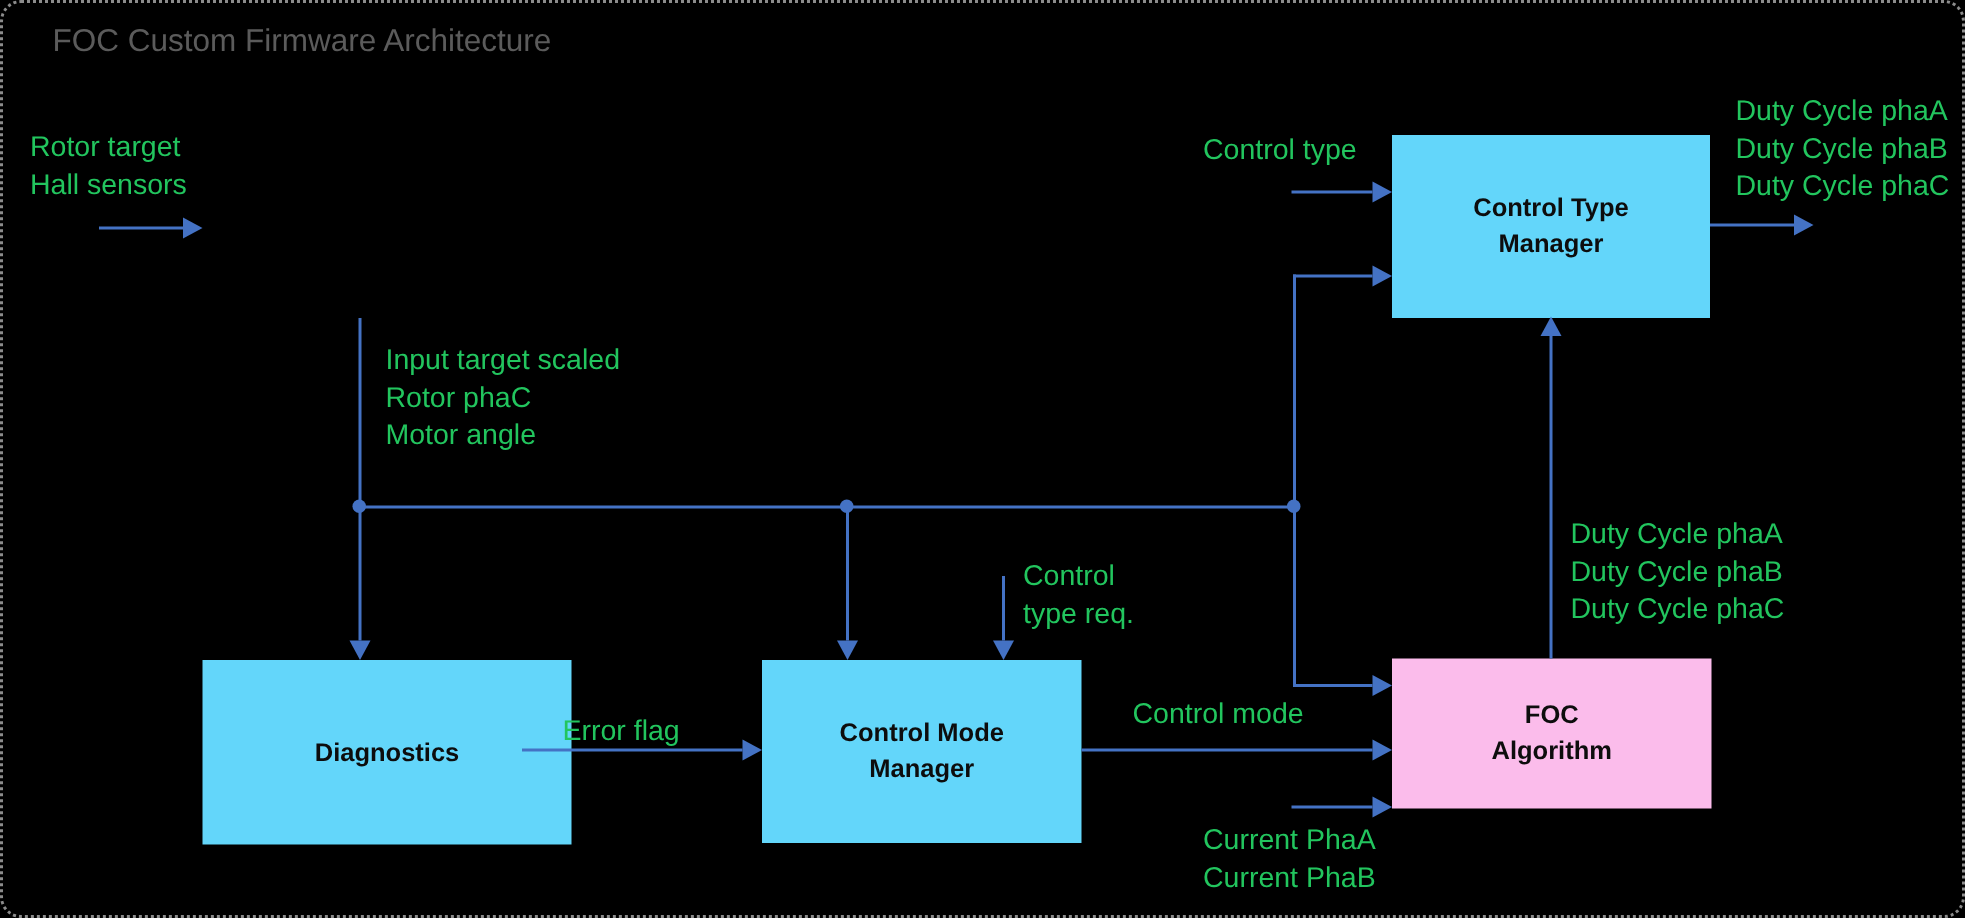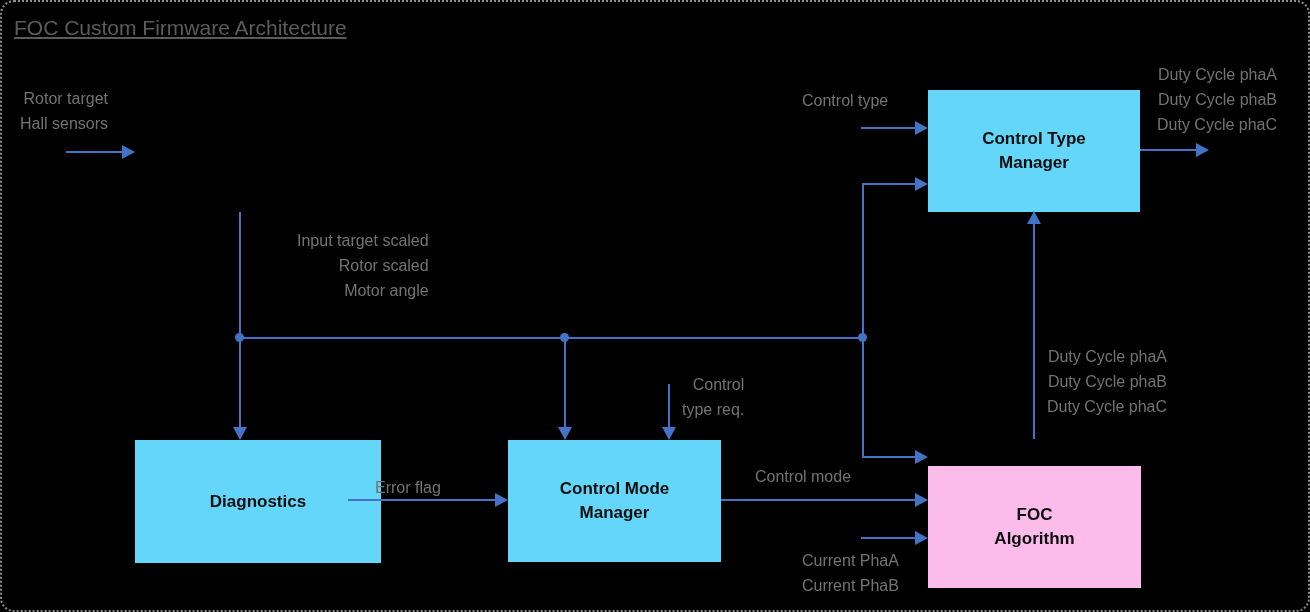--- a/index.html
+++ b/index.html
@@ -13,26 +13,25 @@
     height: 612px;
     box-sizing: border-box;
     background: #000000;
     border: 2px dotted #8c8c8c;
     border-radius: 14px;
     overflow: hidden;
     font-family: "Liberation Sans", sans-serif;
   }
   .title {
     position: absolute;
-    left: 12px;
+    left: 33px;
     top: 14px;
     font-size: 21px;
     color: #5b5b5b;
     white-space: nowrap;
-    text-decoration: underline;
   }
   .block {
     position: absolute;
     display: flex;
     flex-direction: column;
     align-items: center;
     justify-content: center;
     font-size: 17px;
     font-weight: bold;
     color: #0d0d0d;
@@ -67,25 +66,24 @@
   }
   .dot {
     position: absolute;
     width: 9px;
     height: 9px;
     border-radius: 50%;
     background: #4472c4;
   }
   .glabel {
     position: absolute;
-    color: #737373;
-    font-size: 16px;
+    color: #22c55e;
+    font-size: 19px;
     line-height: 25px;
     white-space: nowrap;
-    text-align: right;
   }
 </style>
 </head>
 <body>
 
 <div class="canvas">
 
   <div class="title">FOC Custom Firmware Architecture</div>
 
 
@@ -96,21 +94,21 @@
 
   <div class="block cyan" style="left:133px; top:438px; width:246px; height:123px;">
     <div>Diagnostics</div>
   </div>
 
   <div class="block cyan" style="left:506px; top:438px; width:213px; height:122px;">
     <div>Control Mode</div>
     <div>Manager</div>
   </div>
 
-  <div class="block pink" style="left:926px; top:437px; width:213px; height:122px;margin-top:27px;">
+  <div class="block pink" style="left:926px; top:437px; width:213px; height:100px;">
     <div>FOC</div>
     <div>Algorithm</div>
   </div>
 
   <div class="hline" style="left:64px; top:149px; width:57px;"></div>
   <div class="arr arr-right" style="left:120px; top:143px;"></div>
 
   <div class="vline" style="left:237px; top:210px; height:127px;"></div>
 
   <div class="hline" style="left:237px; top:335px; width:625px;"></div>
@@ -149,23 +147,23 @@
   <div class="arr arr-right" style="left:913px; top:529px;"></div>
 
   <div class="vline" style="left:1031px; top:221px; height:216px;"></div>
   <div class="arr arr-up" style="left:1025px; top:209px;"></div>
 
   <div class="glabel" style="left:18px; top:84px;">
     <div>Rotor target</div>
     <div>Hall sensors</div>
   </div>
 
-  <div class="glabel" style="left:255px; top:226px;margin-left:40px;">
+  <div class="glabel" style="left:255px; top:226px;">
     <div>Input target scaled</div>
-    <div>Rotor scaled</div>
+    <div>Rotor phaC</div>
     <div>Motor angle</div>
   </div>
 
   <div class="glabel" style="left:800px; top:86px;">Control type</div>
 
   <div class="glabel" style="left:1155px; top:60px;">
     <div>Duty Cycle phaA</div>
     <div>Duty Cycle phaB</div>
     <div>Duty Cycle phaC</div>
   </div>

